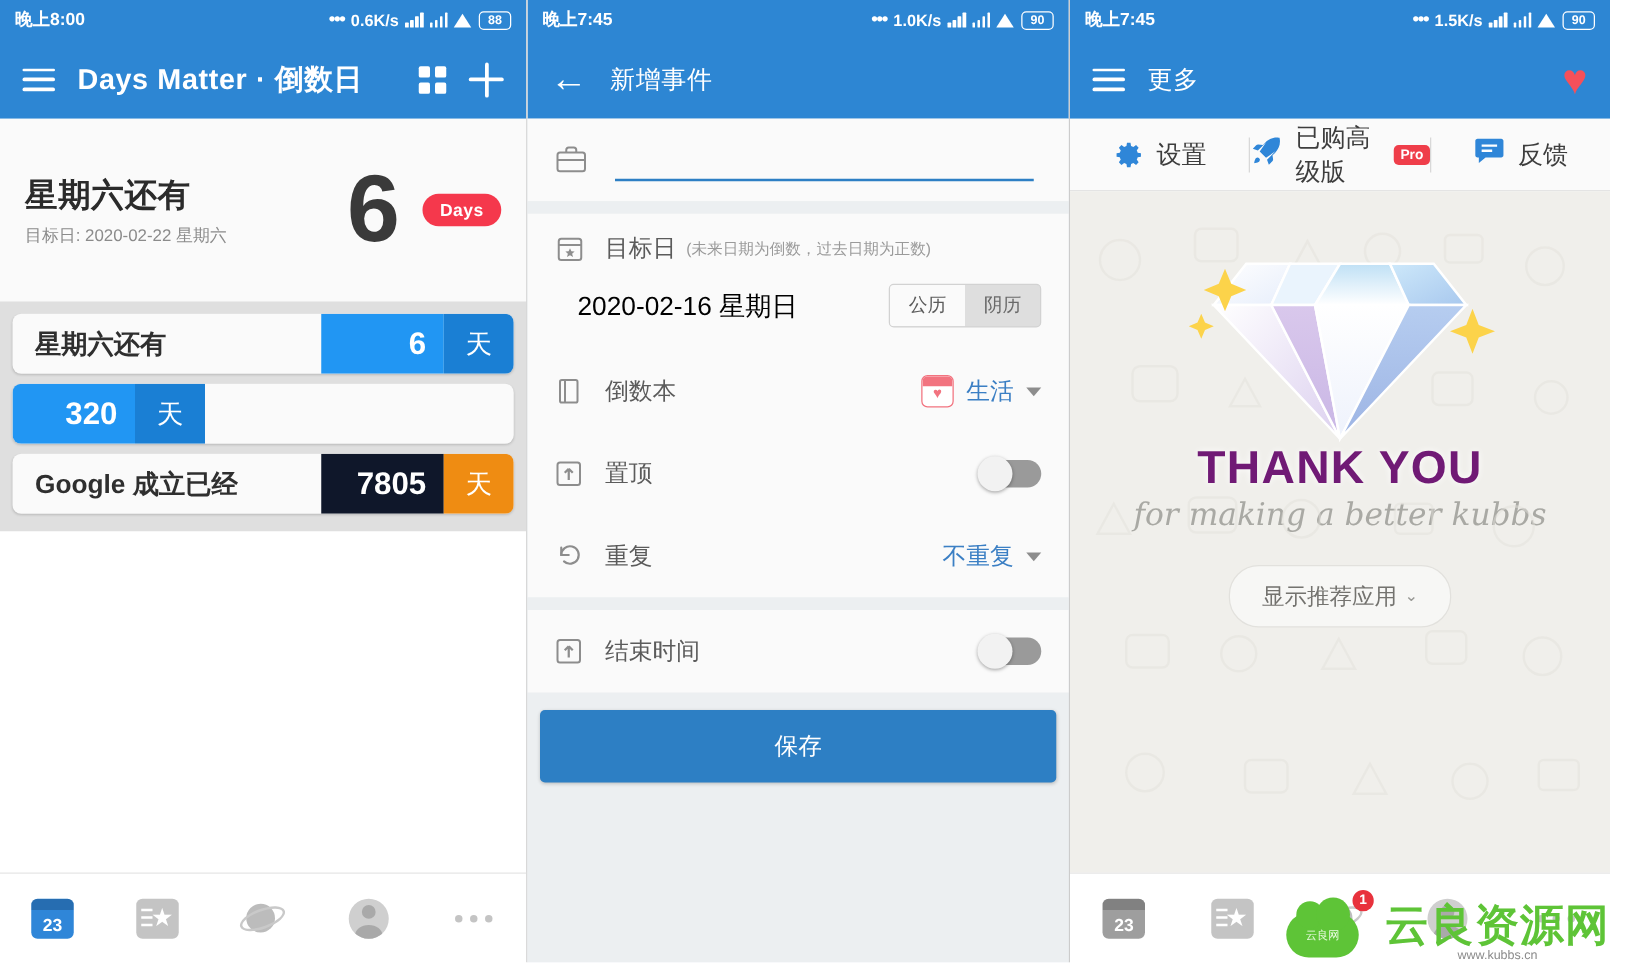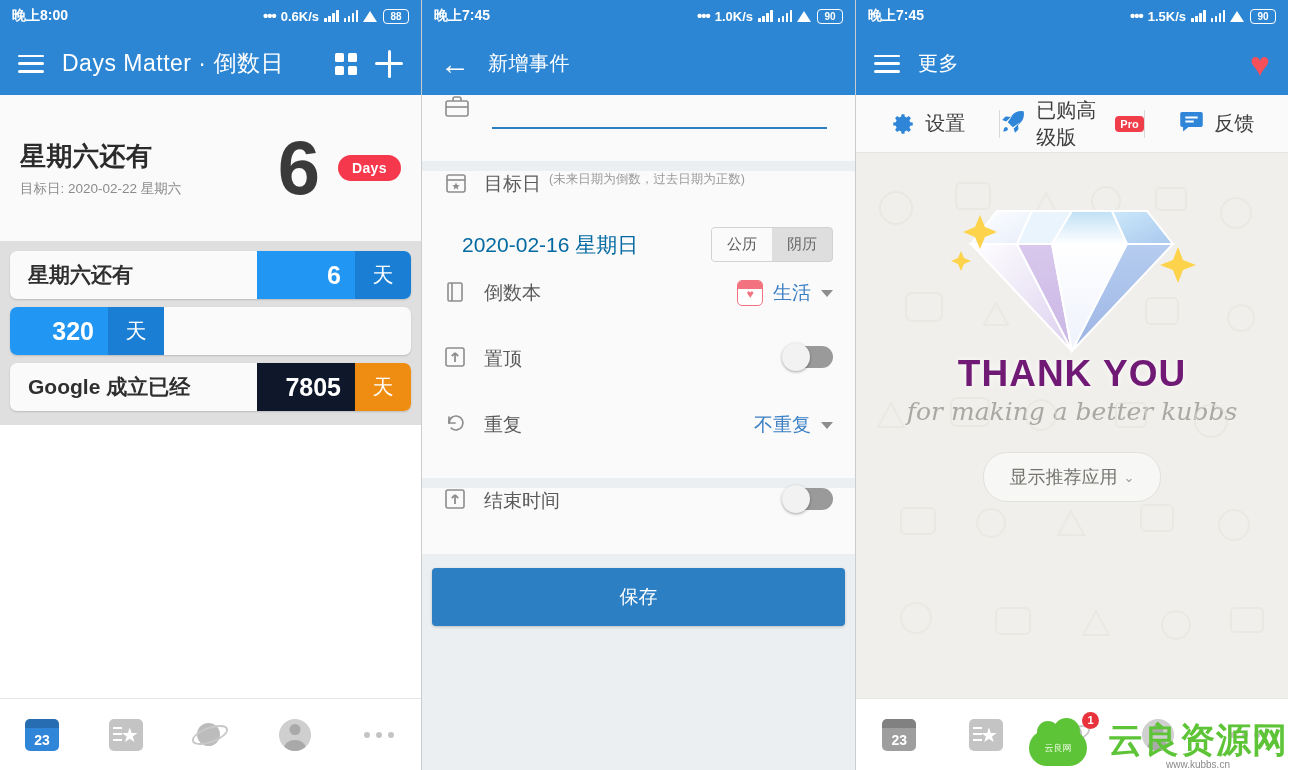--- a/index.html
+++ b/index.html
@@ -36,21 +36,21 @@
   .batt {
     border: 1.5px solid #fff; border-radius: 4px; padding: 0 4px;
     font-size: 10px; font-weight: bold; line-height: 13px; min-width: 26px; text-align:center;
   }
 
   
   .appbar {
     height: 63px; background: #2d86d3; color: #fff;
     display: flex; align-items: center; padding: 0 18px; gap: 18px;
   }
-  .appbar .title { font-size: 23px; font-weight: normal; letter-spacing: .5px; }
+  .appbar .title { font-size: 23px; font-weight: bold; letter-spacing: .5px; }
   .appbar .title.thin { font-weight: normal; font-size: 20px; }
   .hamburger { width: 26px; height: 18px; display:flex; flex-direction:column; justify-content:space-between; cursor:pointer; }
   .hamburger span { display:block; height:2.5px; background:#fff; border-radius:2px; }
   .spacer { flex: 1; }
   .grid-icon { display:grid; grid-template-columns:repeat(2,9px); grid-template-rows:repeat(2,9px); gap:4px; cursor:pointer; }
   .grid-icon i { background:#fff; border-radius:1.5px; display:block; }
   .plus-icon { position:relative; width:28px; height:28px; cursor:pointer; }
   .plus-icon::before,.plus-icon::after{content:"";position:absolute;background:#fff;border-radius:2px;}
   .plus-icon::before{left:0;top:12.5px;width:28px;height:3px;}
   .plus-icon::after{top:0;left:12.5px;width:3px;height:28px;}
@@ -110,27 +110,27 @@
   .more-ico i { width:6px; height:6px; border-radius:50%; background:#c4c4c4; display:block;}
   .badge {
     position:absolute; right:2px; top:-1px; min-width:17px; height:17px; border-radius:9px;
     background:#e8323c; color:#fff; font-size:11px; font-weight:bold;
     display:flex; align-items:center; justify-content:center; padding:0 4px;
   }
 
   
   .form-area { background:#eceff1; height:calc(770px - 95px); padding-top:0; }
   .card { background:#fafafa; }
-  .row { display:flex; align-items:flex-start; padding: 0 22px; min-height:66px; }
+  .row { display:flex; align-items:center; padding: 0 22px; min-height:66px; }
   .row-ico { width:40px; color:#8d8d8d; display:flex; align-items:center; }
   .titlefield { flex:1; border-bottom:2px solid #2d7fc4; height:34px; margin-left:8px; margin-right:6px; cursor:text; }
   .lbl { font-size:19px; color:#5b5b5b; }
   .hint { font-size:12.5px; color:#9a9a9a; margin-left:8px; }
   .row-date { display:flex; align-items:center; padding: 0 22px 18px 22px; }
-  .date-val { flex:1; font-size:21px; color:#0369a1; padding-left:18px; }
+  .date-val { flex:1; font-size:21px; color:#000000; padding-left:18px; }
   .seg { display:flex; background:#dedede; border-radius:4px; overflow:hidden; border:1px solid #d2d2d2;}
   .seg div { padding:7px 15px; font-size:15px; color:#6a6a6a; cursor:pointer;}
   .seg div.on { background:#fafafa; color:#5b5b5b; }
   .right-val { display:flex; align-items:center; gap:10px; }
   .val-blue { font-size:19px; color:#3b7fc4; }
   .caret { width:0;height:0;border-left:6px solid transparent;border-right:6px solid transparent;border-top:7px solid #8d8d8d;}
   .mini-cal { width:26px; height:26px; border-radius:5px; background:#fff; border:1.5px solid #f2737f; position:relative; overflow:hidden;}
   .mini-cal::before{content:"";position:absolute;top:0;left:0;width:100%;height:8px;background:#f2737f;}
   .mini-cal em{position:absolute;left:50%;top:55%;transform:translate(-50%,-50%);color:#f2737f;font-style:normal;font-size:12px;}
   .toggle { width:50px; height:22px; border-radius:11px; background:#9a9a9a; position:relative; cursor:pointer;}

